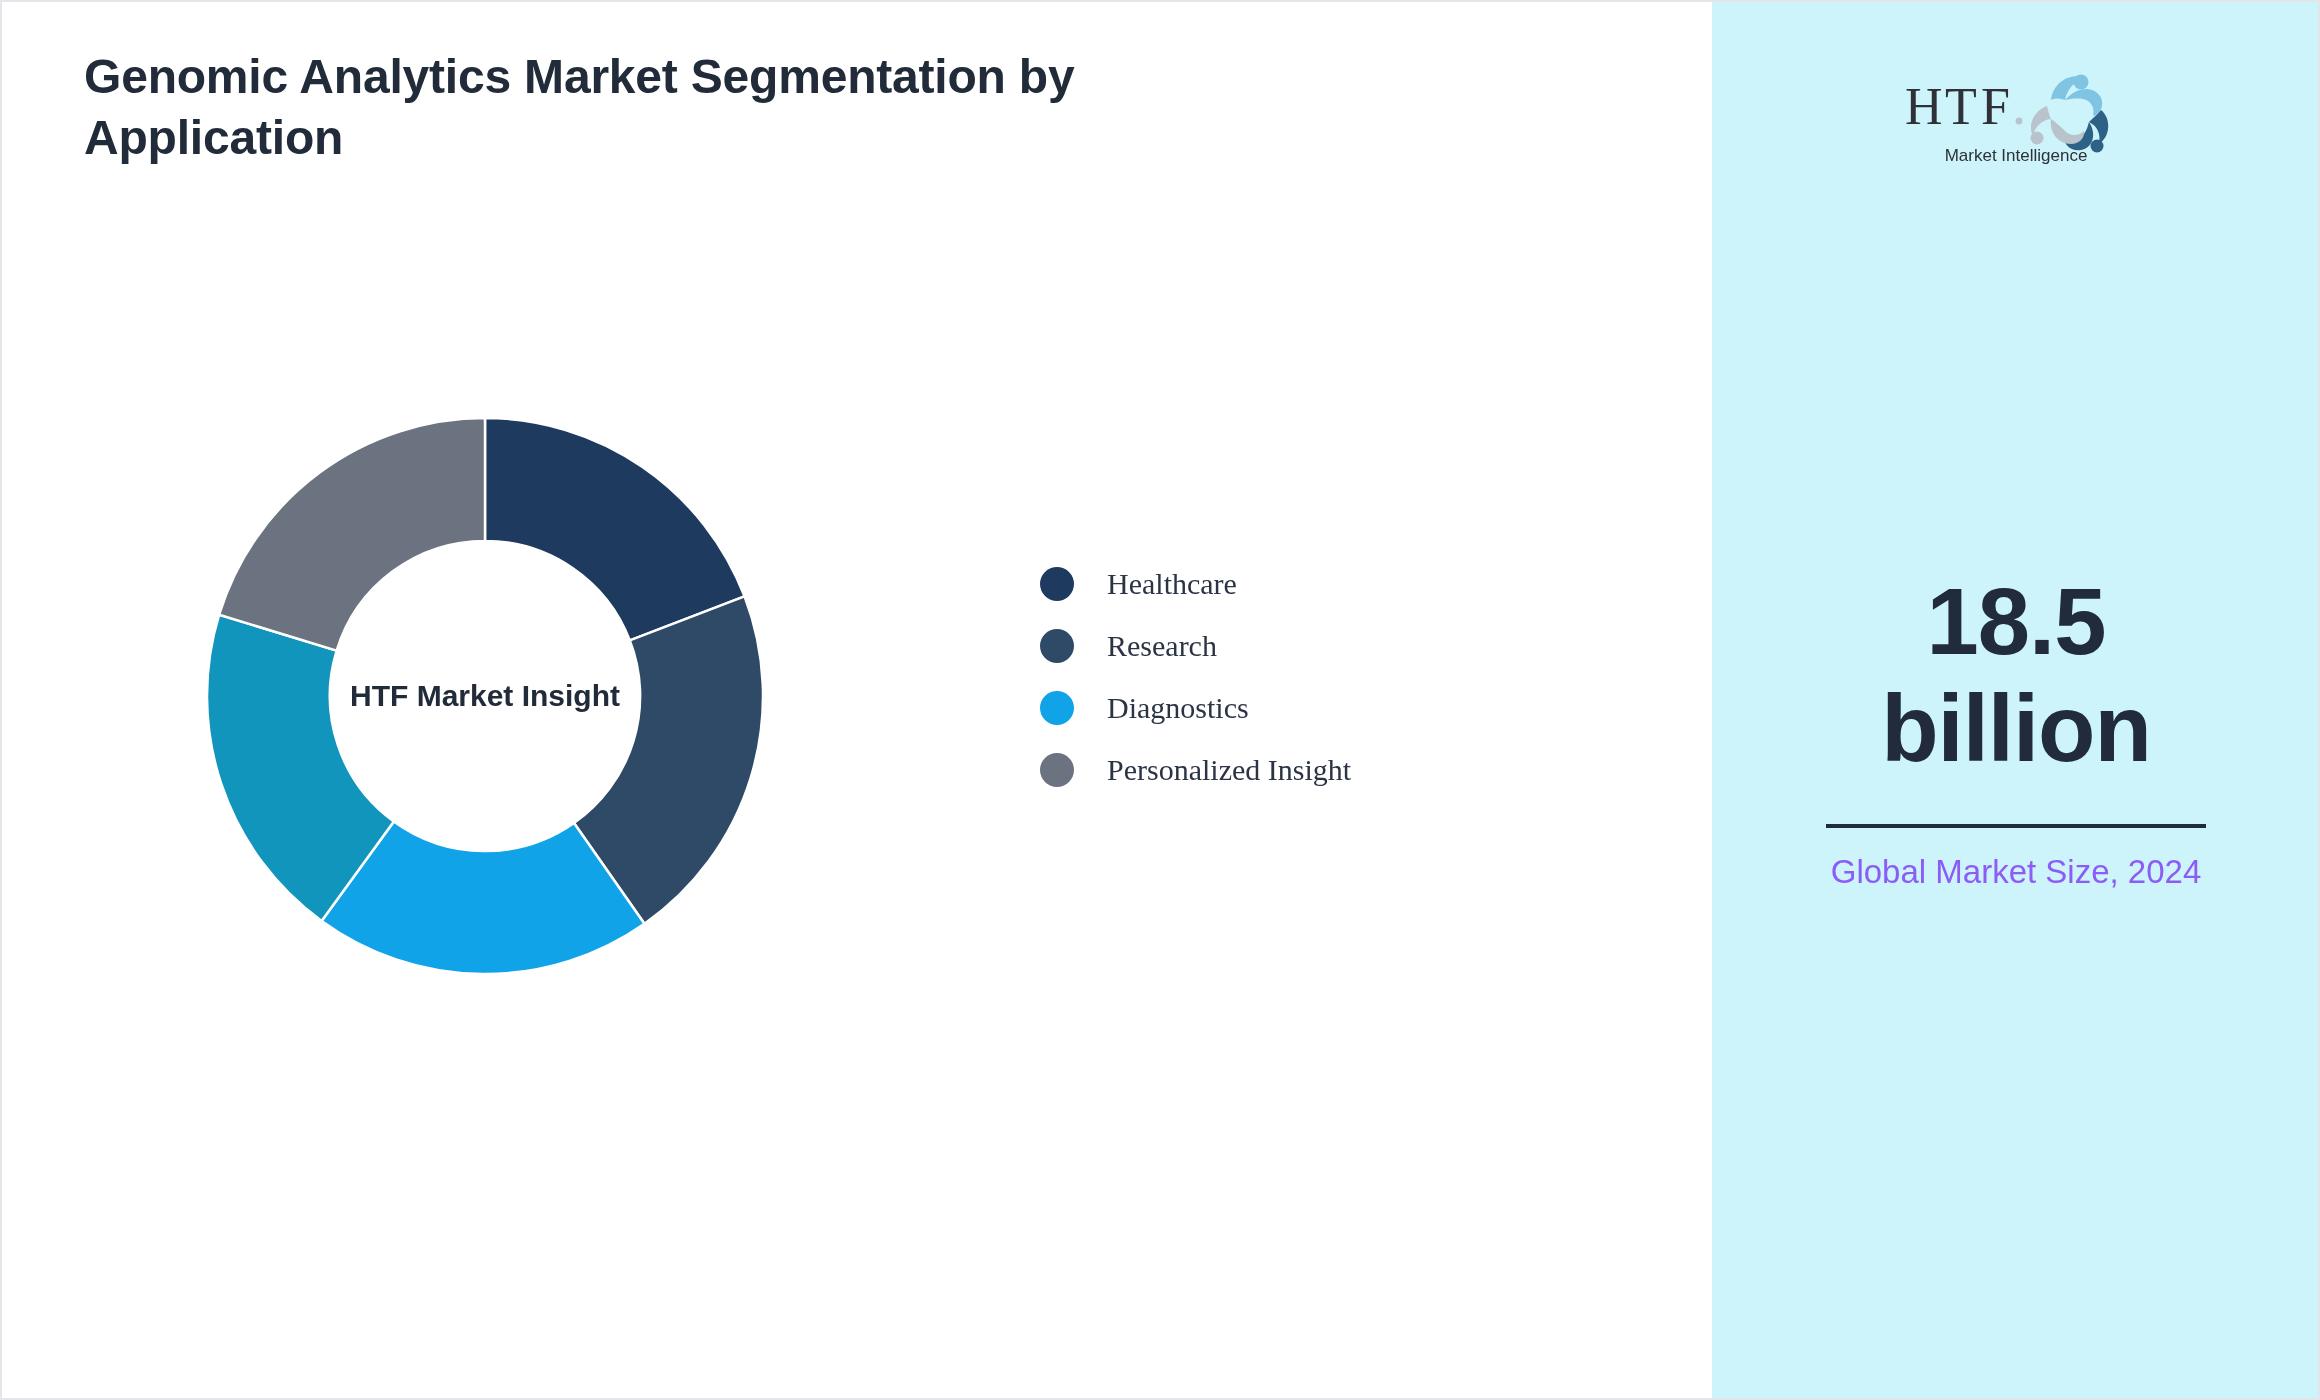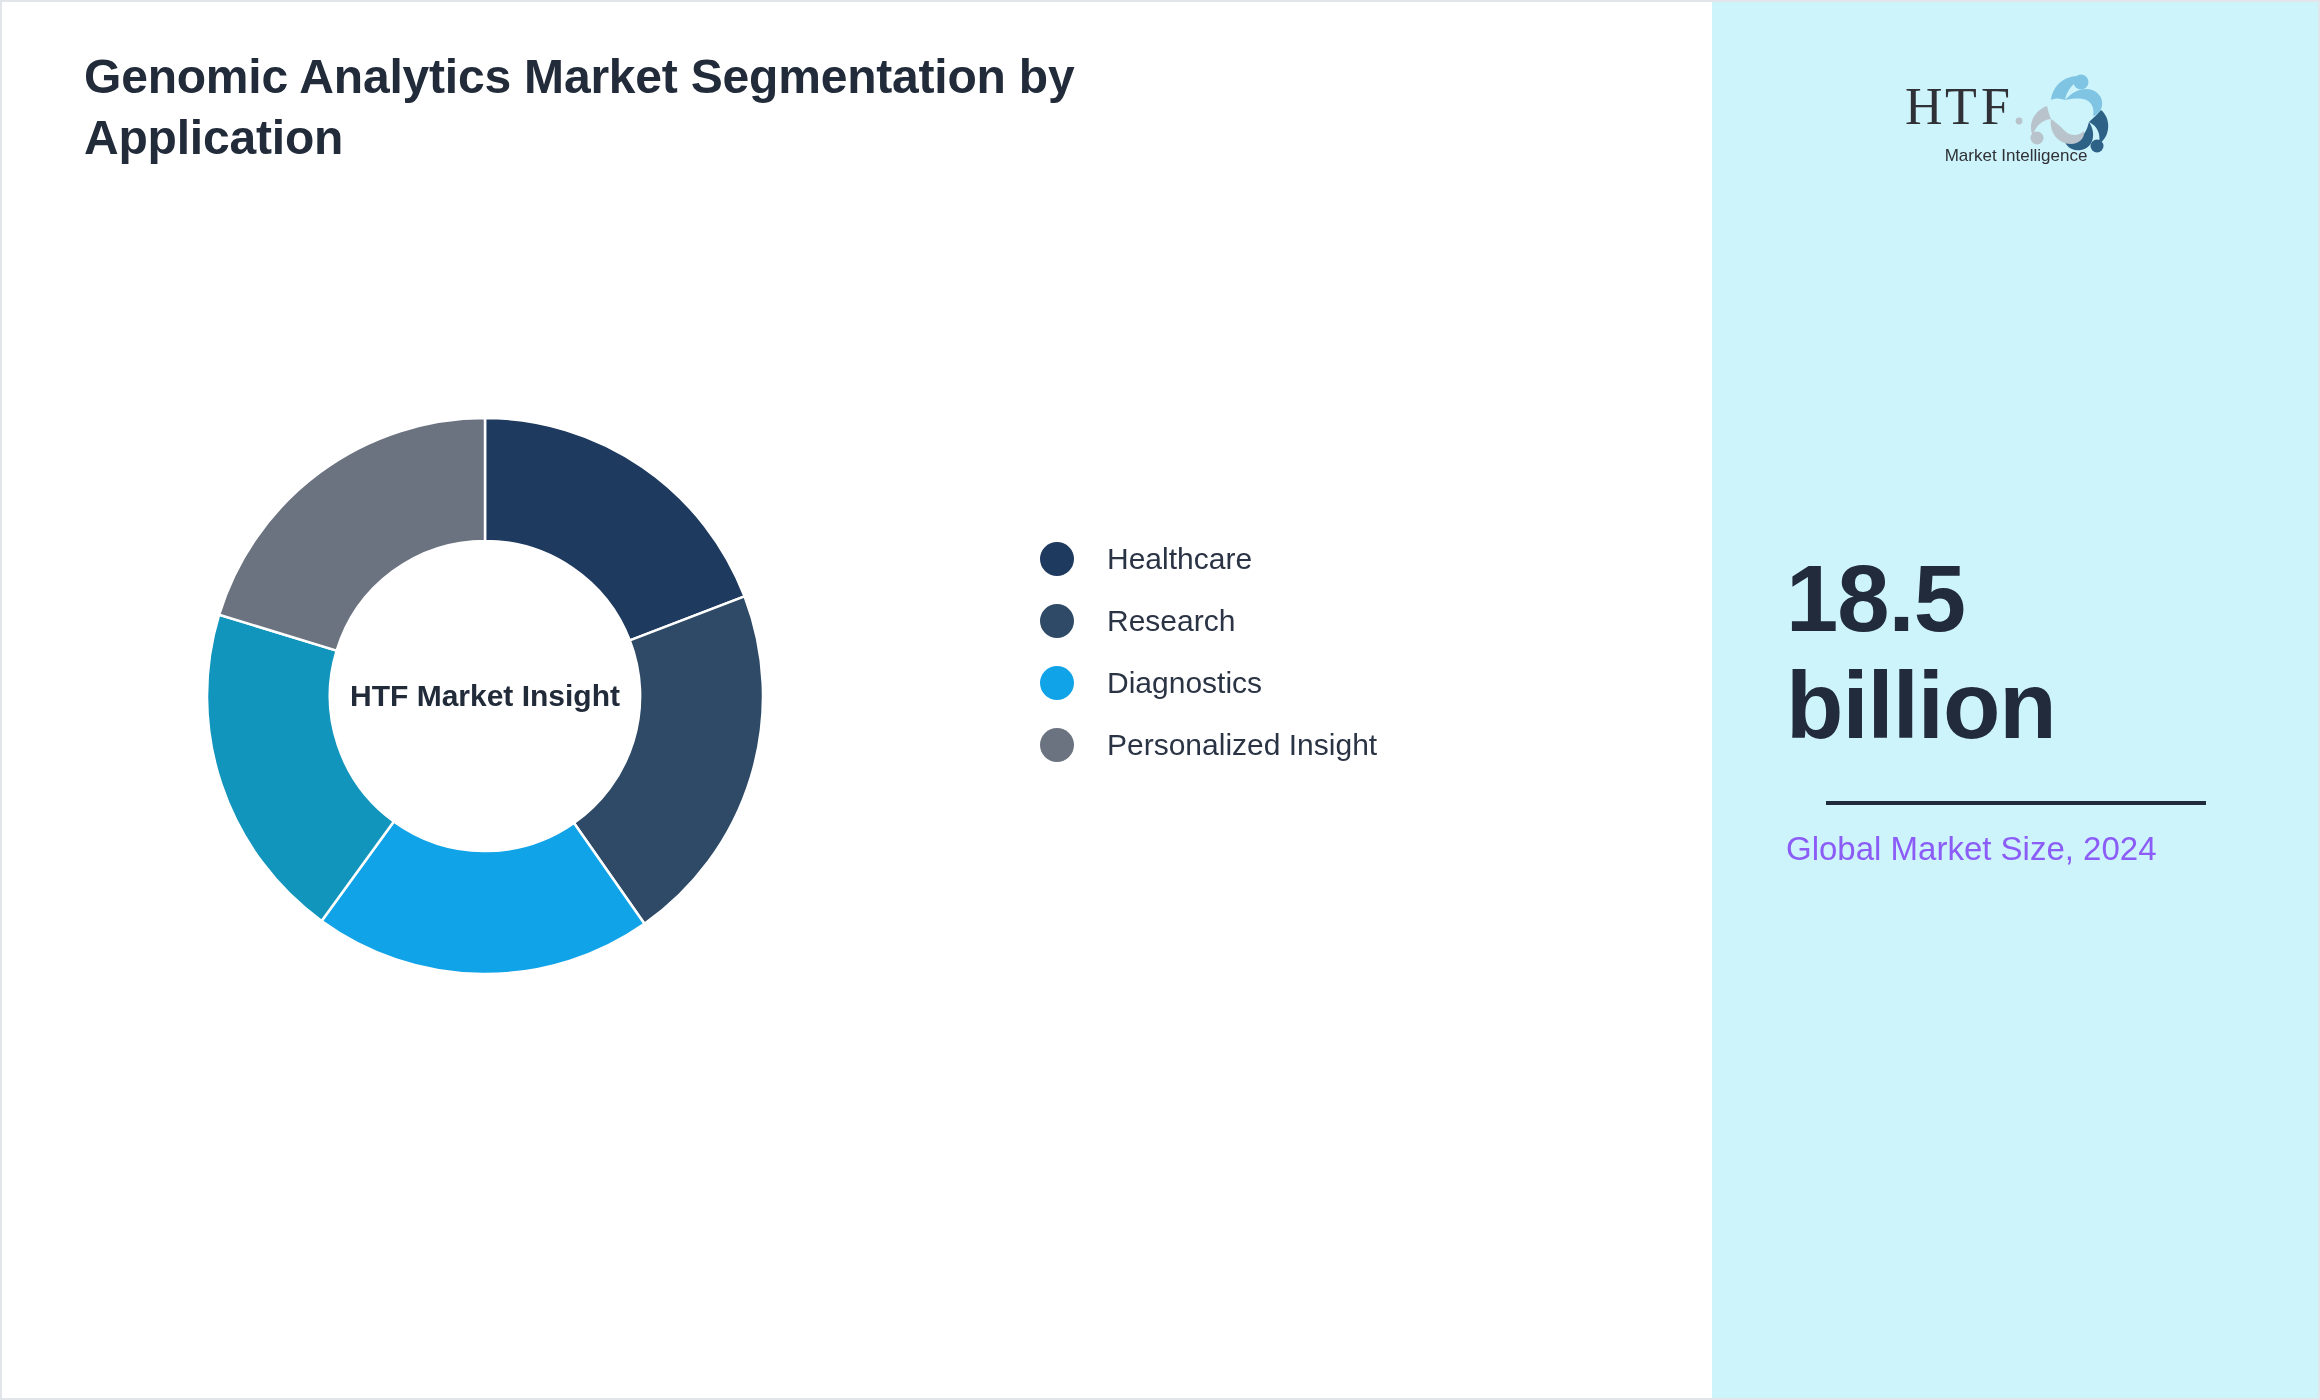--- a/index.html
+++ b/index.html
@@ -71,22 +71,23 @@
     font-weight: bold;
     line-height: 1.28;
     color: #222b39;
     pointer-events: none;
   }
 
   
   .legend {
     position: absolute;
     left: 1040px;
-    top: 528px;
+    top: 553px;
     width: 520px;
+    font-family: Liberation Serif, serif;
   }
   .legend-item {
     display: flex;
     align-items: center;
     height: 62px;
   }
   .legend-swatch {
     width: 34px;
     height: 34px;
     border-radius: 50%;
@@ -116,23 +117,24 @@
     top: 62px;
     transform: translateX(-50%);
     width: 260px;
     text-align: center;
   }
   .logo-svg { display: block; width: 230px; height: 104px; margin: 0 auto; }
 
   .stat-block {
     position: absolute;
     left: 50%;
-    top: 545px;
+    top: 568px;
     transform: translateX(-50%);
     width: 460px;
+    text-align: center;
   }
   .stat-value {
     font-size: 94px;
     font-weight: bold;
     line-height: 1.14;
     color: #212b3b;
     letter-spacing: -1px;
   }
   .stat-rule {
     width: 380px;

